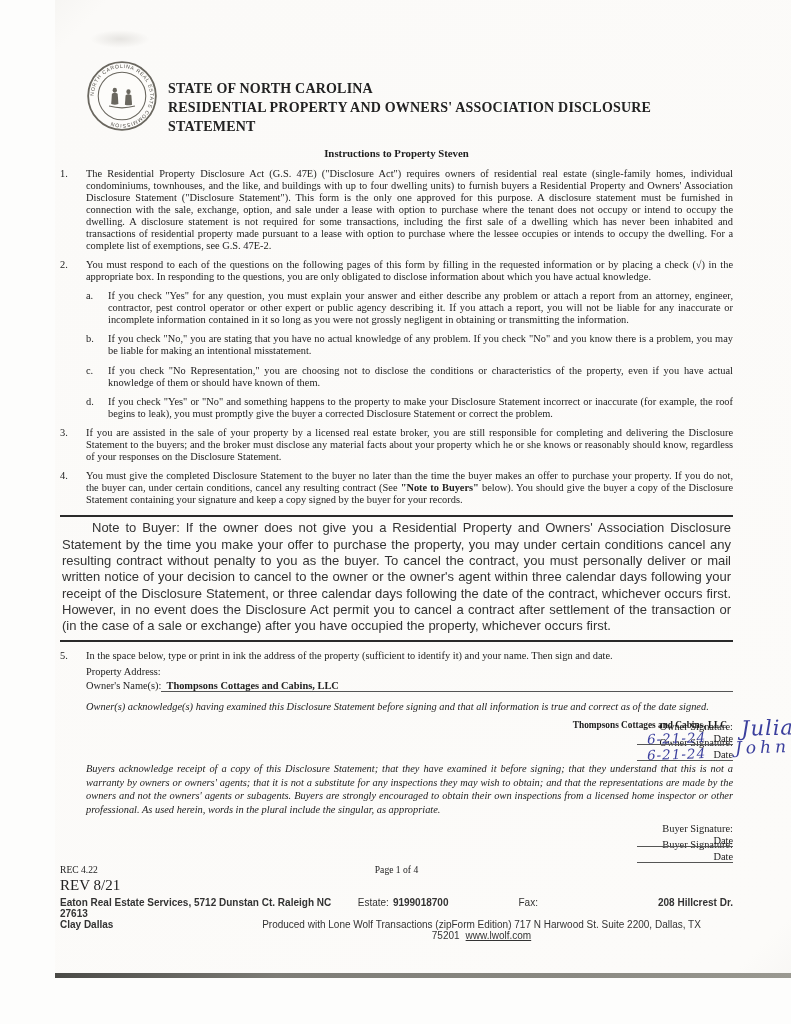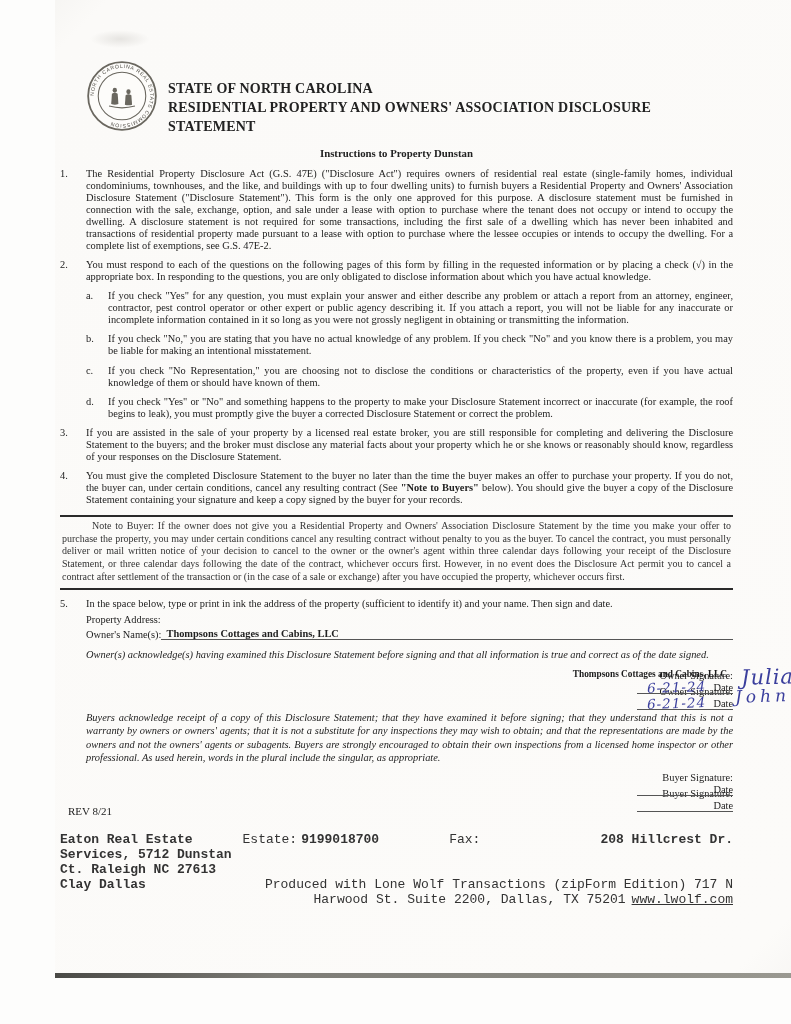--- a/index.html
+++ b/index.html
@@ -25,25 +25,25 @@
 
   .item{display:flex;margin-bottom:7px;font-size:10.4px;line-height:1.16;}
   .inum{width:26px;flex:none;}
   .itext{flex:1;text-align:justify;}
   .sub{display:flex;margin:0 0 7px 26px;font-size:10.4px;line-height:1.16;}
   .sletter{width:22px;flex:none;}
   .stext{flex:1;text-align:justify;}
 
   .notebox{
     border-top:2px solid #2a2a2a;border-bottom:2px solid #2a2a2a;
-    font-family:Liberation Serif, serif;font-size:10px;line-height:1.26;
+    font-family:Liberation Sans, sans-serif;font-size:13px;line-height:1.26;
     text-align:justify;text-indent:30px;padding:3px 2px 5px 2px;margin:9px 0 8px 0;color:#333;
   }
 
-  .field-row{display:flex;align-items:flex-end;margin:3px 0 0 26px;font-size:10.4px;}
+  .field-row{display:flex;margin:3px 0 0 26px;font-size:10.4px;}
   .flabel{white-space:nowrap;}
   .fvalue{flex:1;border-bottom:1px solid #555;font-weight:bold;padding:0 0 0 5px;}
 
   .ack{margin:8px 0 3px 26px;font-style:italic;font-size:10.4px;line-height:1.3;text-align:justify;}
 
   .sig-row{display:flex;align-items:flex-end;margin:1px 0 0 26px;font-size:10.4px;height:15px;flex-direction:column;}
   .sig-label{white-space:nowrap;}
   .sig-line{flex:1;border-bottom:1px solid #555;position:relative;height:14px;margin-left:4px;}
   .date-label{white-space:nowrap;margin-left:0;}
   .date-line{width:96px;border-bottom:1px solid #555;position:relative;height:14px;margin-left:4px;}
@@ -53,31 +53,31 @@
     color:#3b3f9d;white-space:nowrap;pointer-events:none;
   }
   .sig1{left:8px;bottom:-5px;font-size:21px;transform:rotate(-1.5deg);letter-spacing:1px;}
   .sig2{left:2px;bottom:-6px;font-size:17px;transform:rotate(-2deg);letter-spacing:4px;}
   .printed-llc{position:absolute;right:6px;bottom:2px;font-weight:bold;font-size:9.3px;color:#1c1c1c;
     font-family:"Liberation Serif",serif;white-space:nowrap;background:transparent;}
   .dscript{left:10px;bottom:-2px;font-size:13.5px;transform:rotate(-2deg);letter-spacing:1px;}
 
   .rec-row{position:relative;margin-top:10px;font-size:9.6px;}
   .page-num{position:absolute;left:0;right:0;text-align:center;}
-  .rev{font-size:11px;margin-top:2px;margin-left:8px;}
-
-  .tiny{font-family:Liberation Mono, monospace;font-size:13px;color:#333;margin-top:15px;}
+  .rev{font-size:15px;margin-top:2px;}
+
+  .tiny{font-family:Liberation Sans, sans-serif;font-size:10px;color:#333;margin-top:3px;}
   .tiny-row{display:flex;align-items:baseline;}
   .t-office{font-weight:bold;flex:1;}
   .t-phone-label{font-weight:normal;}
   .t-phone{font-weight:bold;margin:0 70px 0 4px;text-align:center;}
   .t-fax{margin-right:120px;}
   .t-ref{font-weight:bold;text-align:center;}
   .t-agent{font-weight:bold;width:170px;flex:none;}
-  .t-produced{flex:1;text-align:right;}
+  .t-produced{flex:1;text-align:center;}
   .t-link{text-decoration:underline;color:#333;margin-left:6px;cursor:pointer;}
 </style>
 </head>
 <body>
 
 <div class="page">
   <div class="left-strip"></div>
   <div class="bottom-strip"></div>
   <div class="corner-shade"></div>
 
@@ -100,21 +100,21 @@
           <path d="M55 49 q4 -3 8 0 l1 13 q-5 2 -10 0 z" fill="#6a675f"></path>
           <path d="M32 64 q18 5 36 0" stroke="#6a675f" stroke-width="1.5" fill="none"></path>
         </svg>
       </div>
       <div class="hdr-titles">
         <div>STATE OF NORTH CAROLINA</div>
         <div>RESIDENTIAL PROPERTY AND OWNERS' ASSOCIATION DISCLOSURE STATEMENT</div>
       </div>
     </div>
 
-    <div class="instr-head">Instructions to Property Dunstan</div>
+    <div class="instr-head">Instructions to Property Steven</div>
 
     <div class="item">
       <span class="inum">1.</span>
       <div class="itext">The Residential Property Disclosure Act (G.S. 47E) ("Disclosure Act") requires owners of residential real estate (single-family homes, individual condominiums, townhouses, and the like, and buildings with up to four dwelling units) to furnish buyers a Residential Property and Owners' Association Disclosure Statement ("Disclosure Statement"). This form is the only one approved for this purpose. A disclosure statement must be furnished in connection with the sale, exchange, option, and sale under a lease with option to purchase where the tenant does not occupy or intend to occupy the dwelling. A disclosure statement is not required for some transactions, including the first sale of a dwelling which has never been inhabited and transactions of residential property made pursuant to a lease with option to purchase where the lessee occupies or intends to occupy the dwelling. For a complete list of exemptions, see G.S. 47E-2.</div>
     </div>
 
     <div class="item">
       <span class="inum">2.</span>
       <div class="itext">You must respond to each of the questions on the following pages of this form by filling in the requested information or by placing a check (√) in the appropriate box. In responding to the questions, you are only obligated to disclose information about which you have actual knowledge.</div>
     </div>
@@ -192,20 +192,24 @@
       <span class="date-label">Date</span>
       <span class="date-line"></span>
     </div>
     <div class="sig-row">
       <span class="sig-label">Buyer Signature:</span>
       <span class="sig-line"></span>
       <span class="date-label">Date</span>
       <span class="date-line"></span>
     </div>
 
+    <div class="rec-row">
+      <span>REC 4.22</span>
+      <span class="page-num">Page 1 of 4</span>
+    </div>
     <div class="rev">REV 8/21</div>
 
     <div class="tiny">
       <div class="tiny-row">
         <span class="t-office">Eaton Real Estate Services, 5712 Dunstan Ct. Raleigh NC 27613</span>
         <span class="t-phone-label">Estate:</span>
         <span class="t-phone">9199018700</span>
         <span class="t-fax">Fax:</span>
         <span class="t-ref">208 Hillcrest Dr.</span>
       </div>

